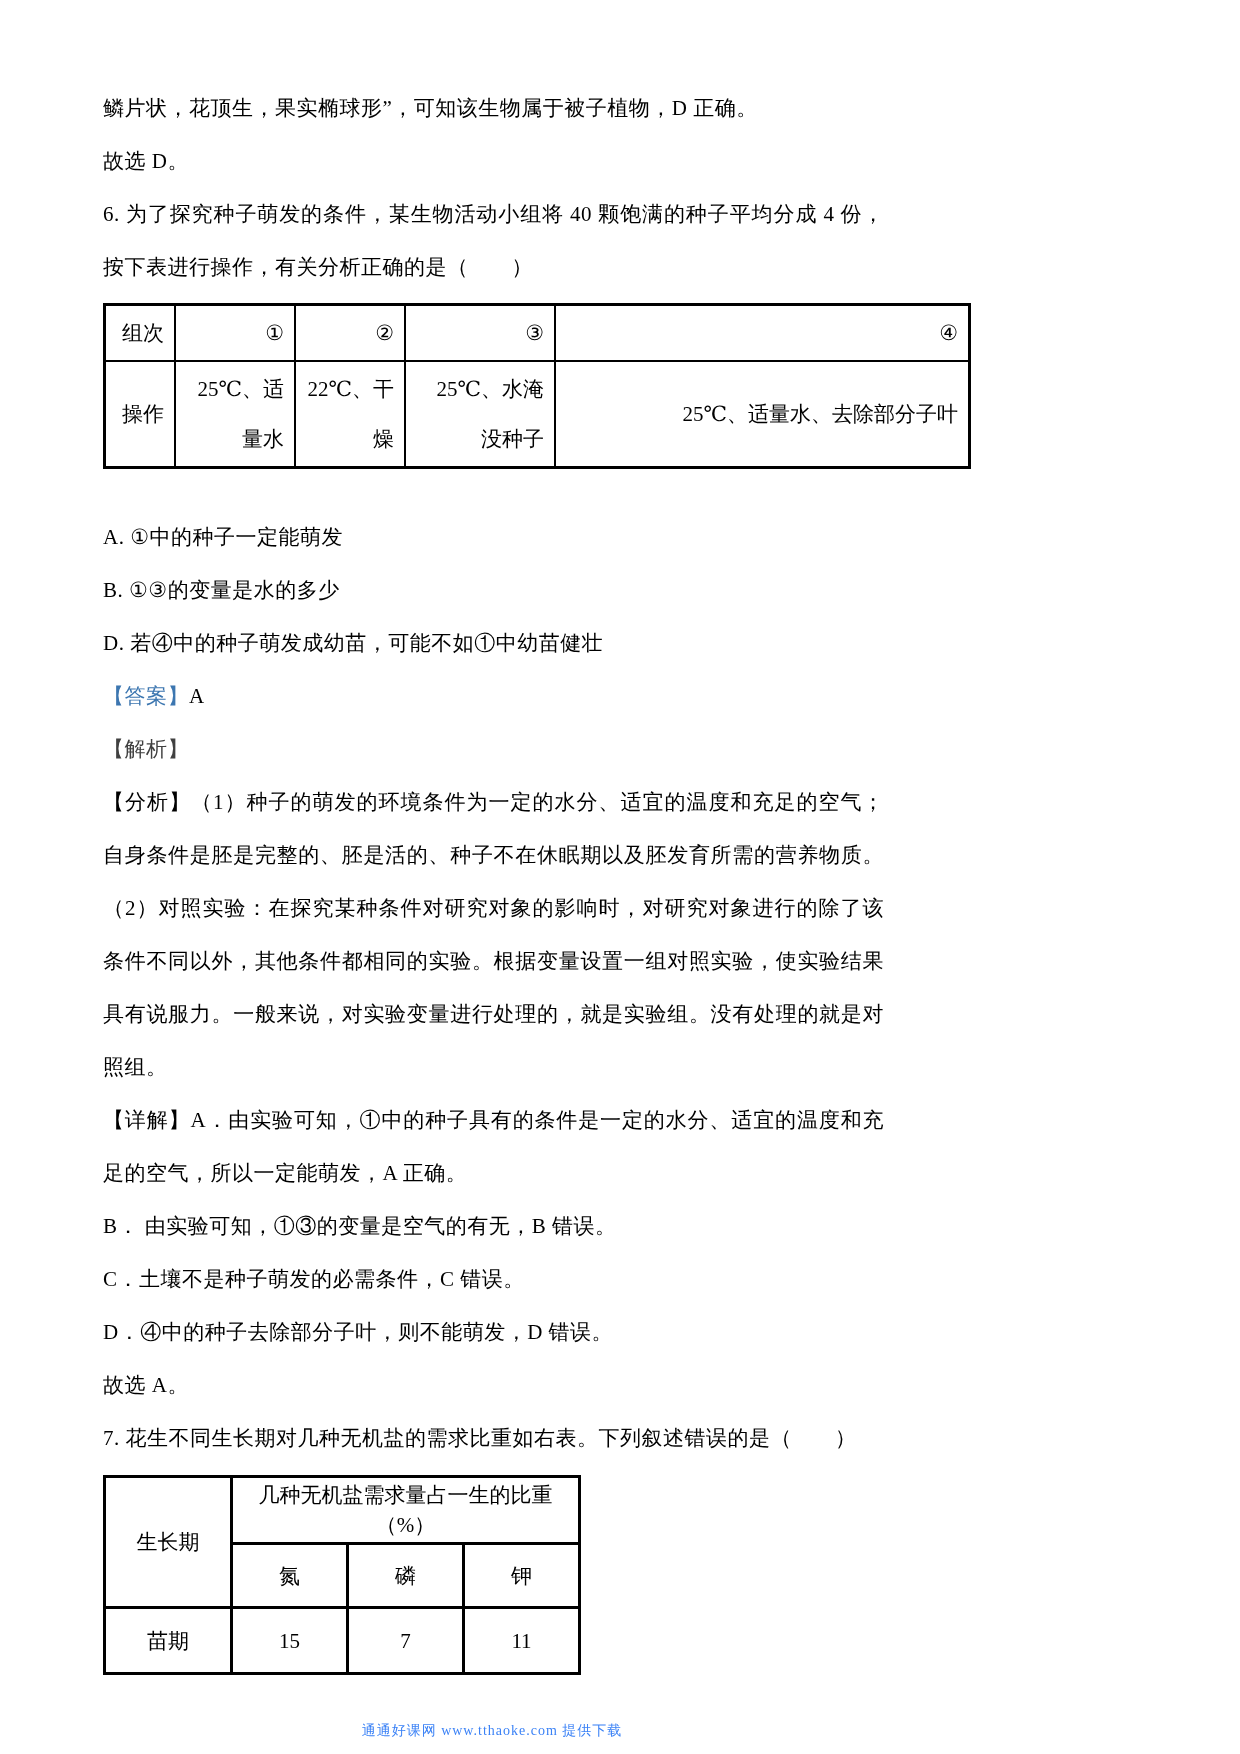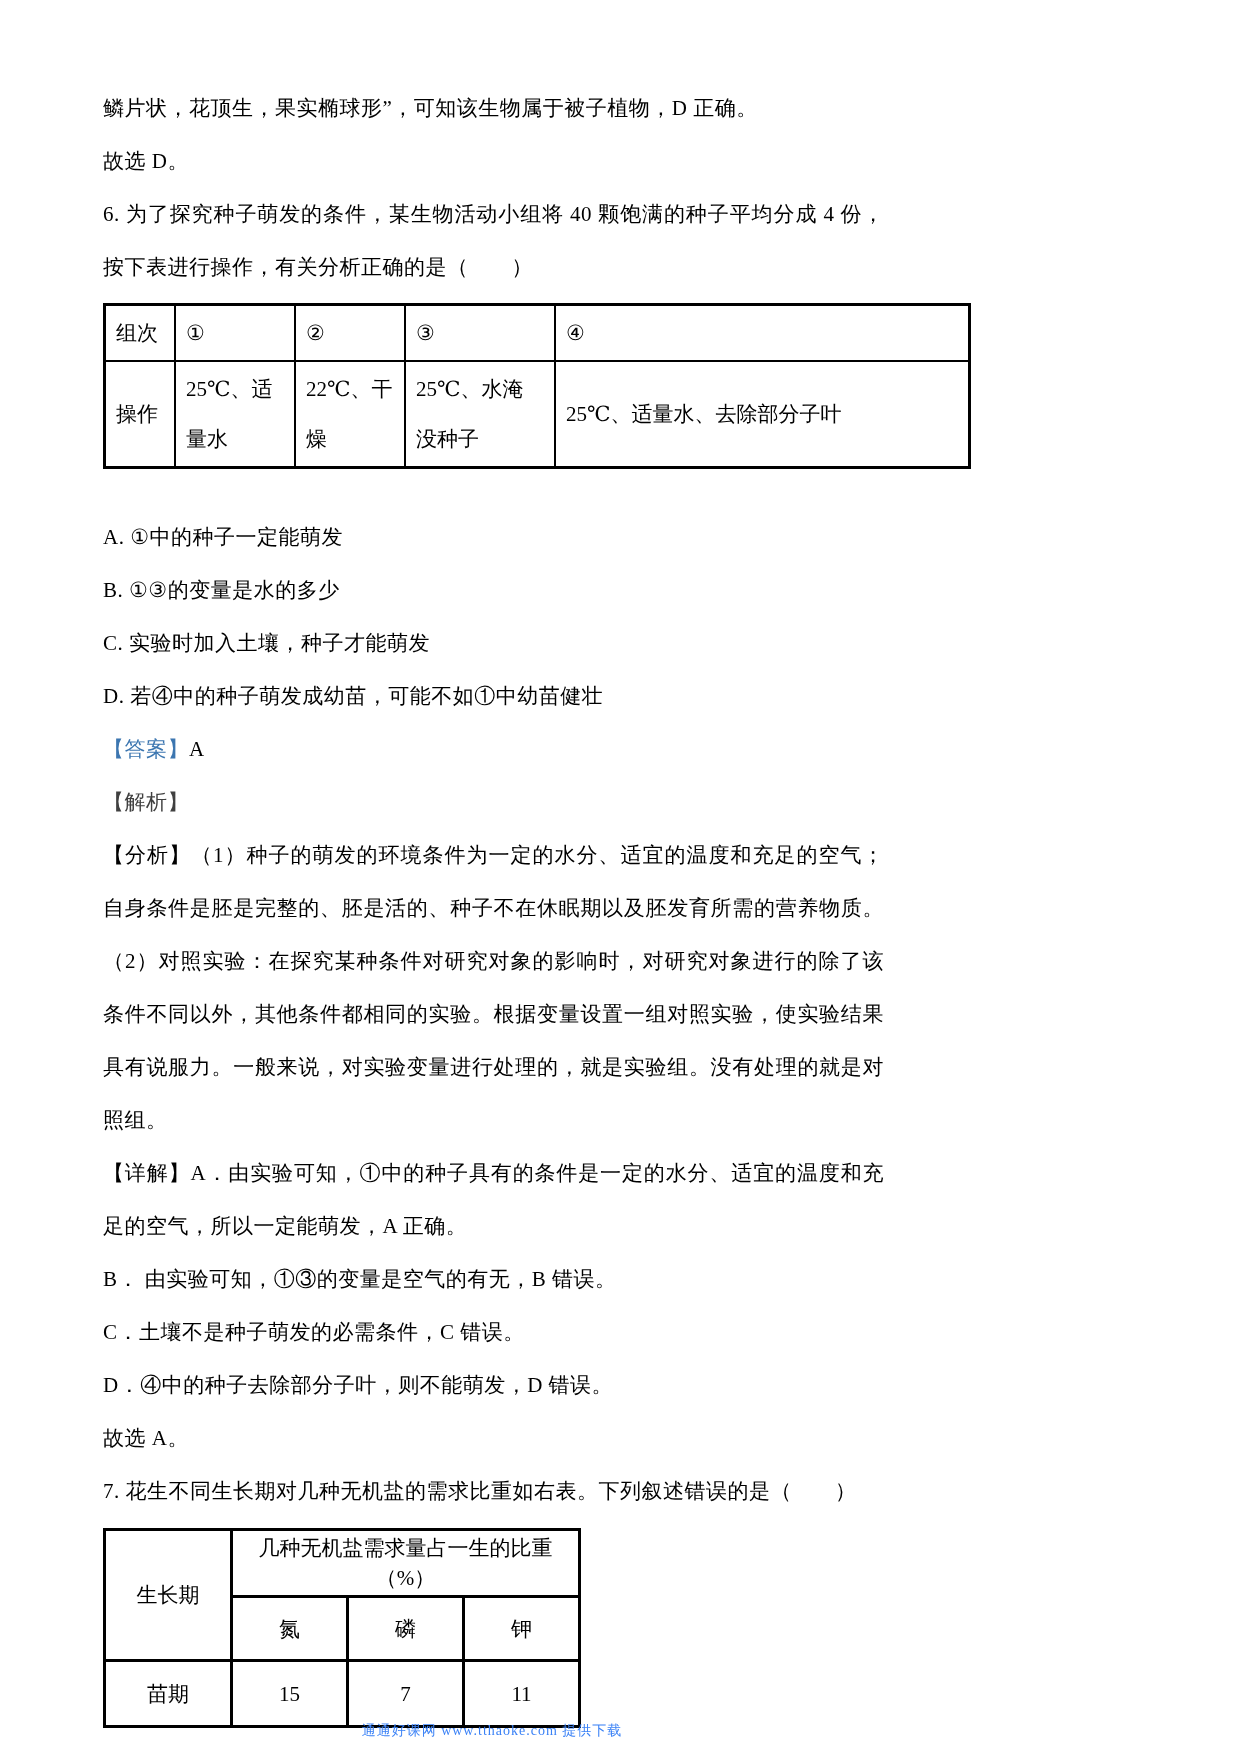--- a/index.html
+++ b/index.html
@@ -35,21 +35,21 @@
     border: 3px solid #000;
     margin: 9px 0 42px 0;
     width: 758px;
   }
   .t1 td {
     border: 2px solid #000;
     font-size: 21px;
     line-height: 50px;
     padding: 2px 10px;
     vertical-align: middle;
-    text-align: left;
+    text-align: right;
     word-break: break-all;
   }
   .t1 .r1 { height: 56px; }
   .t1 .r2 { height: 102px; }
   .t1 .c0 { width: 48px; }
   .t1 .c1 { width: 98px; }
   .t1 .c2 { width: 88px; }
   .t1 .c3 { width: 128px; }
   .t1 .c4 { width: 392px; }
 
@@ -109,21 +109,20 @@
       <td class="c1">25℃、适量水</td>
       <td class="c2">22℃、干燥</td>
       <td class="c3">25℃、水淹没种子</td>
       <td class="c4">25℃、适量水、去除部分子叶</td>
     </tr>
   </tbody>
     </table>
 
   <p class="line">A. ①中的种子一定能萌发</p>
   <p class="line">B. ①③的变量是水的多少</p>
-  <p class="line">C. 实验时加入土壤，种子才能萌发</p>
   <p class="line">D. 若④中的种子萌发成幼苗，可能不如①中幼苗健壮</p>
 
   <p class="line"><span class="accent" style="color: rgb(60, 118, 176); margin-top: 48px;">【答案】</span><span>A</span></p>
 
   <p class="line"><span class="accent" style="color: #404040;">【解析】</span></p>
 
   <p class="line">【分析】（1）种子的萌发的环境条件为一定的水分、适宜的温度和充足的空气；自身条件是胚是完整的、胚是活的、种子不在休眠期以及胚发育所需的营养物质。（2）对照实验：在探究某种条件对研究对象的影响时，对研究对象进行的除了该条件不同以外，其他条件都相同的实验。根据变量设置一组对照实验，使实验结果具有说服力。一般来说，对实验变量进行处理的，就是实验组。没有处理的就是对照组。</p>
   <p class="line">【详解】A．由实验可知，①中的种子具有的条件是一定的水分、适宜的温度和充足的空气，所以一定能萌发，A 正确。</p>
   <p class="line">B．  由实验可知，①③的变量是空气的有无，B 错误。</p>
   <p class="line">C．土壤不是种子萌发的必需条件，C 错误。</p>

